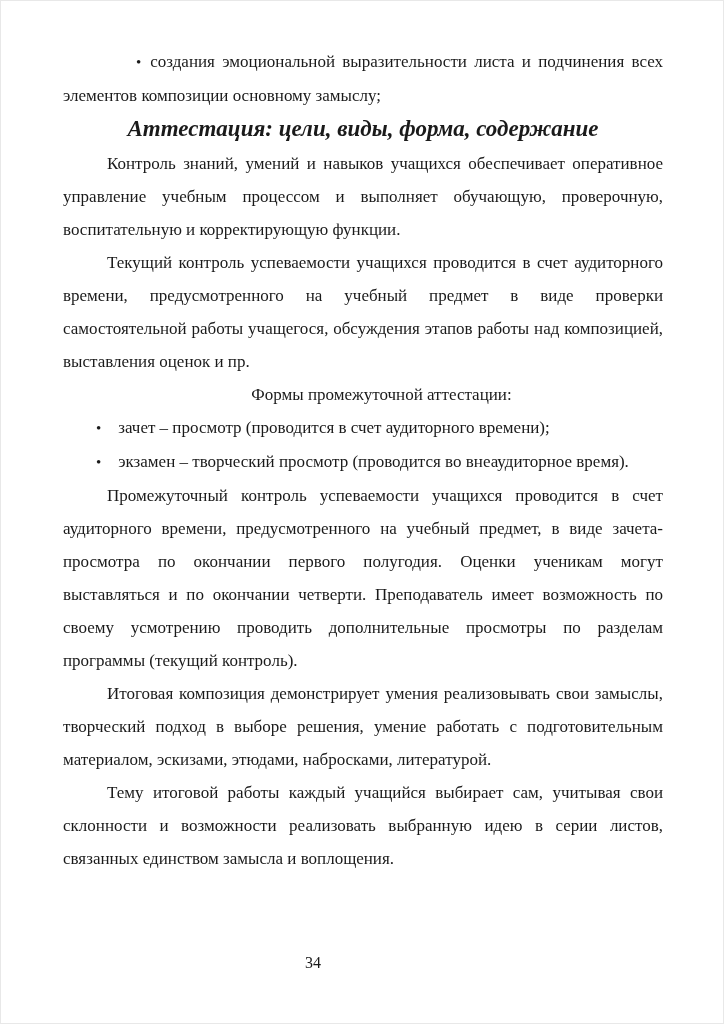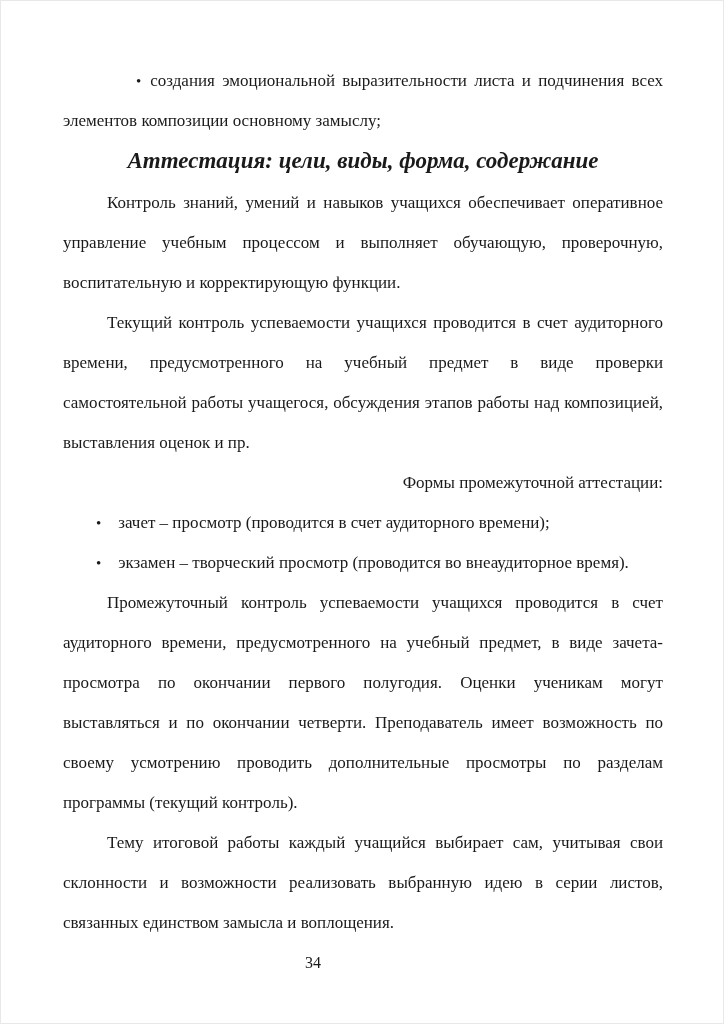--- a/index.html
+++ b/index.html
@@ -13,24 +13,24 @@
     position: relative;
     overflow: hidden;
     font-family: "Liberation Serif", "DejaVu Serif", serif;
     color: #1a1a1a;
     box-sizing: border-box;
     border: 1px solid #e8e8e8;
   }
   .page-content {
     position: absolute;
     left: 62px;
-    top: 60px;
+    top: 44px;
     width: 600px;
     font-size: 17px;
-    line-height: 40px;
+    line-height: 33px;
   }
   .para {
     margin: 0;
     text-align: justify;
     text-indent: 44px;
   }
   
   .li-a {
     margin: 0;
     text-align: justify;
@@ -58,21 +58,21 @@
   }
   .section-subtitle {
     margin: 0 0 2px 0;
     text-align: center;
     font-weight: bold;
     font-style: italic;
     text-indent: 0;
   }
   .forms-label {
     margin: 0;
-    text-align: right;
+    text-align: center;
     text-indent: 37px;
   }
   .page-number {
     position: absolute;
     left: 0;
     top: 952px;
     width: 624px;
     text-align: center;
     font-size: 16px;
     line-height: 20px;
@@ -90,17 +90,18 @@
 
   <p class="para">Контроль знаний, умений и навыков учащихся обеспечивает оперативное управление учебным процессом и выполняет обучающую, проверочную, воспитательную и корректирующую функции.</p>
   <p class="para">Текущий контроль успеваемости учащихся проводится в счет аудиторного времени, предусмотренного на учебный предмет в виде проверки самостоятельной работы учащегося, обсуждения этапов работы над композицией, выставления оценок и пр.</p>
 
   <p class="forms-label">Формы промежуточной аттестации:</p>
 
   <div class="li-b"><span class="bullet">•</span><span>зачет – просмотр (проводится в счет аудиторного времени);</span></div>
   <div class="li-b"><span class="bullet">•</span><span>экзамен – творческий просмотр (проводится во внеаудиторное время).</span></div>
 
   <p class="para">Промежуточный контроль успеваемости учащихся проводится в счет аудиторного времени, предусмотренного на учебный предмет, в виде зачета-просмотра по окончании первого полугодия. Оценки ученикам могут выставляться и по окончании четверти. Преподаватель имеет возможность по своему усмотрению проводить дополнительные просмотры по разделам программы (текущий контроль).</p>
+  <p class="para">Итоговая композиция демонстрирует умения реализовывать свои замыслы, творческий подход в выборе решения, умение работать с подготовительным материалом, эскизами, этюдами, набросками, литературой.</p>
   <p class="para">Тему итоговой работы каждый учащийся выбирает сам, учитывая свои склонности и возможности реализовать выбранную идею в серии листов, связанных единством замысла и воплощения.</p>
 
 </div>
 
 <div class="page-number">34</div>
 
 </body></html>

